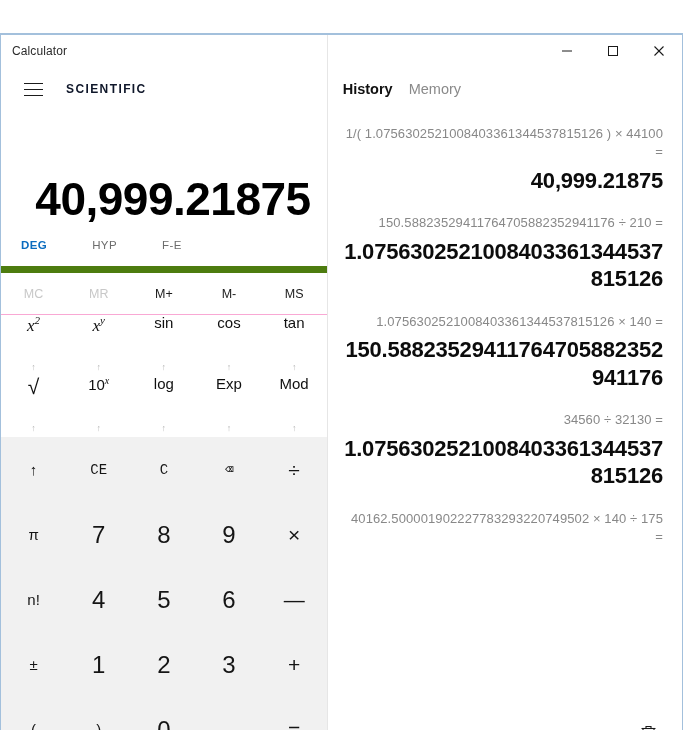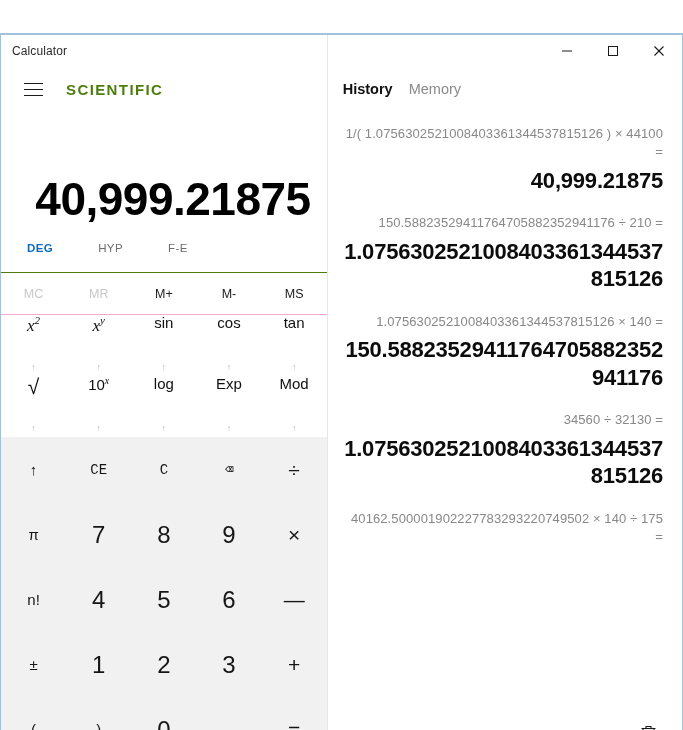--- a/index.html
+++ b/index.html
@@ -57,24 +57,24 @@
     align-items: center; justify-content: center;
     cursor: pointer;
   }
   .hamburger span {
     display: block;
     width: 19px; height: 1px;
     background: #1b1b1b;
     margin: 2.5px 0;
   }
   .mode-title {
-    font-size: 15px;
+    font-size: 12px;
     font-weight: bold;
     letter-spacing: 1.4px;
-    color: #4d7c0f;
+    color: #0f172a;
     margin-left: 13px;
     text-align: right;
   }
 
   .display-wrap {
     flex: 0 0 auto;
     padding: 0 16px;
     height: 112px;
     display: flex;
     align-items: flex-end;
@@ -86,24 +86,24 @@
     color: #000000;
     letter-spacing: -0.5px;
     line-height: 1.05;
     white-space: nowrap;
   }
 
   .mode-toggles {
     height: 50px;
     display: flex;
     align-items: center;
-    padding-left: 20px;
+    padding-left: 14px;
     gap: 33px;
     flex: 0 0 auto;
-    border-bottom: 1px solid #4d7c0f;
+    border-bottom: 7px solid #4d7c0f;
   }
   .mode-toggle {
     font-size: 11.5px;
     color: #6d6d6d;
     letter-spacing: 0.4px;
     cursor: pointer;
     padding: 4px 6px;
   }
   .mode-toggle.active { color: #0b6cbf; font-weight: bold; }
 

